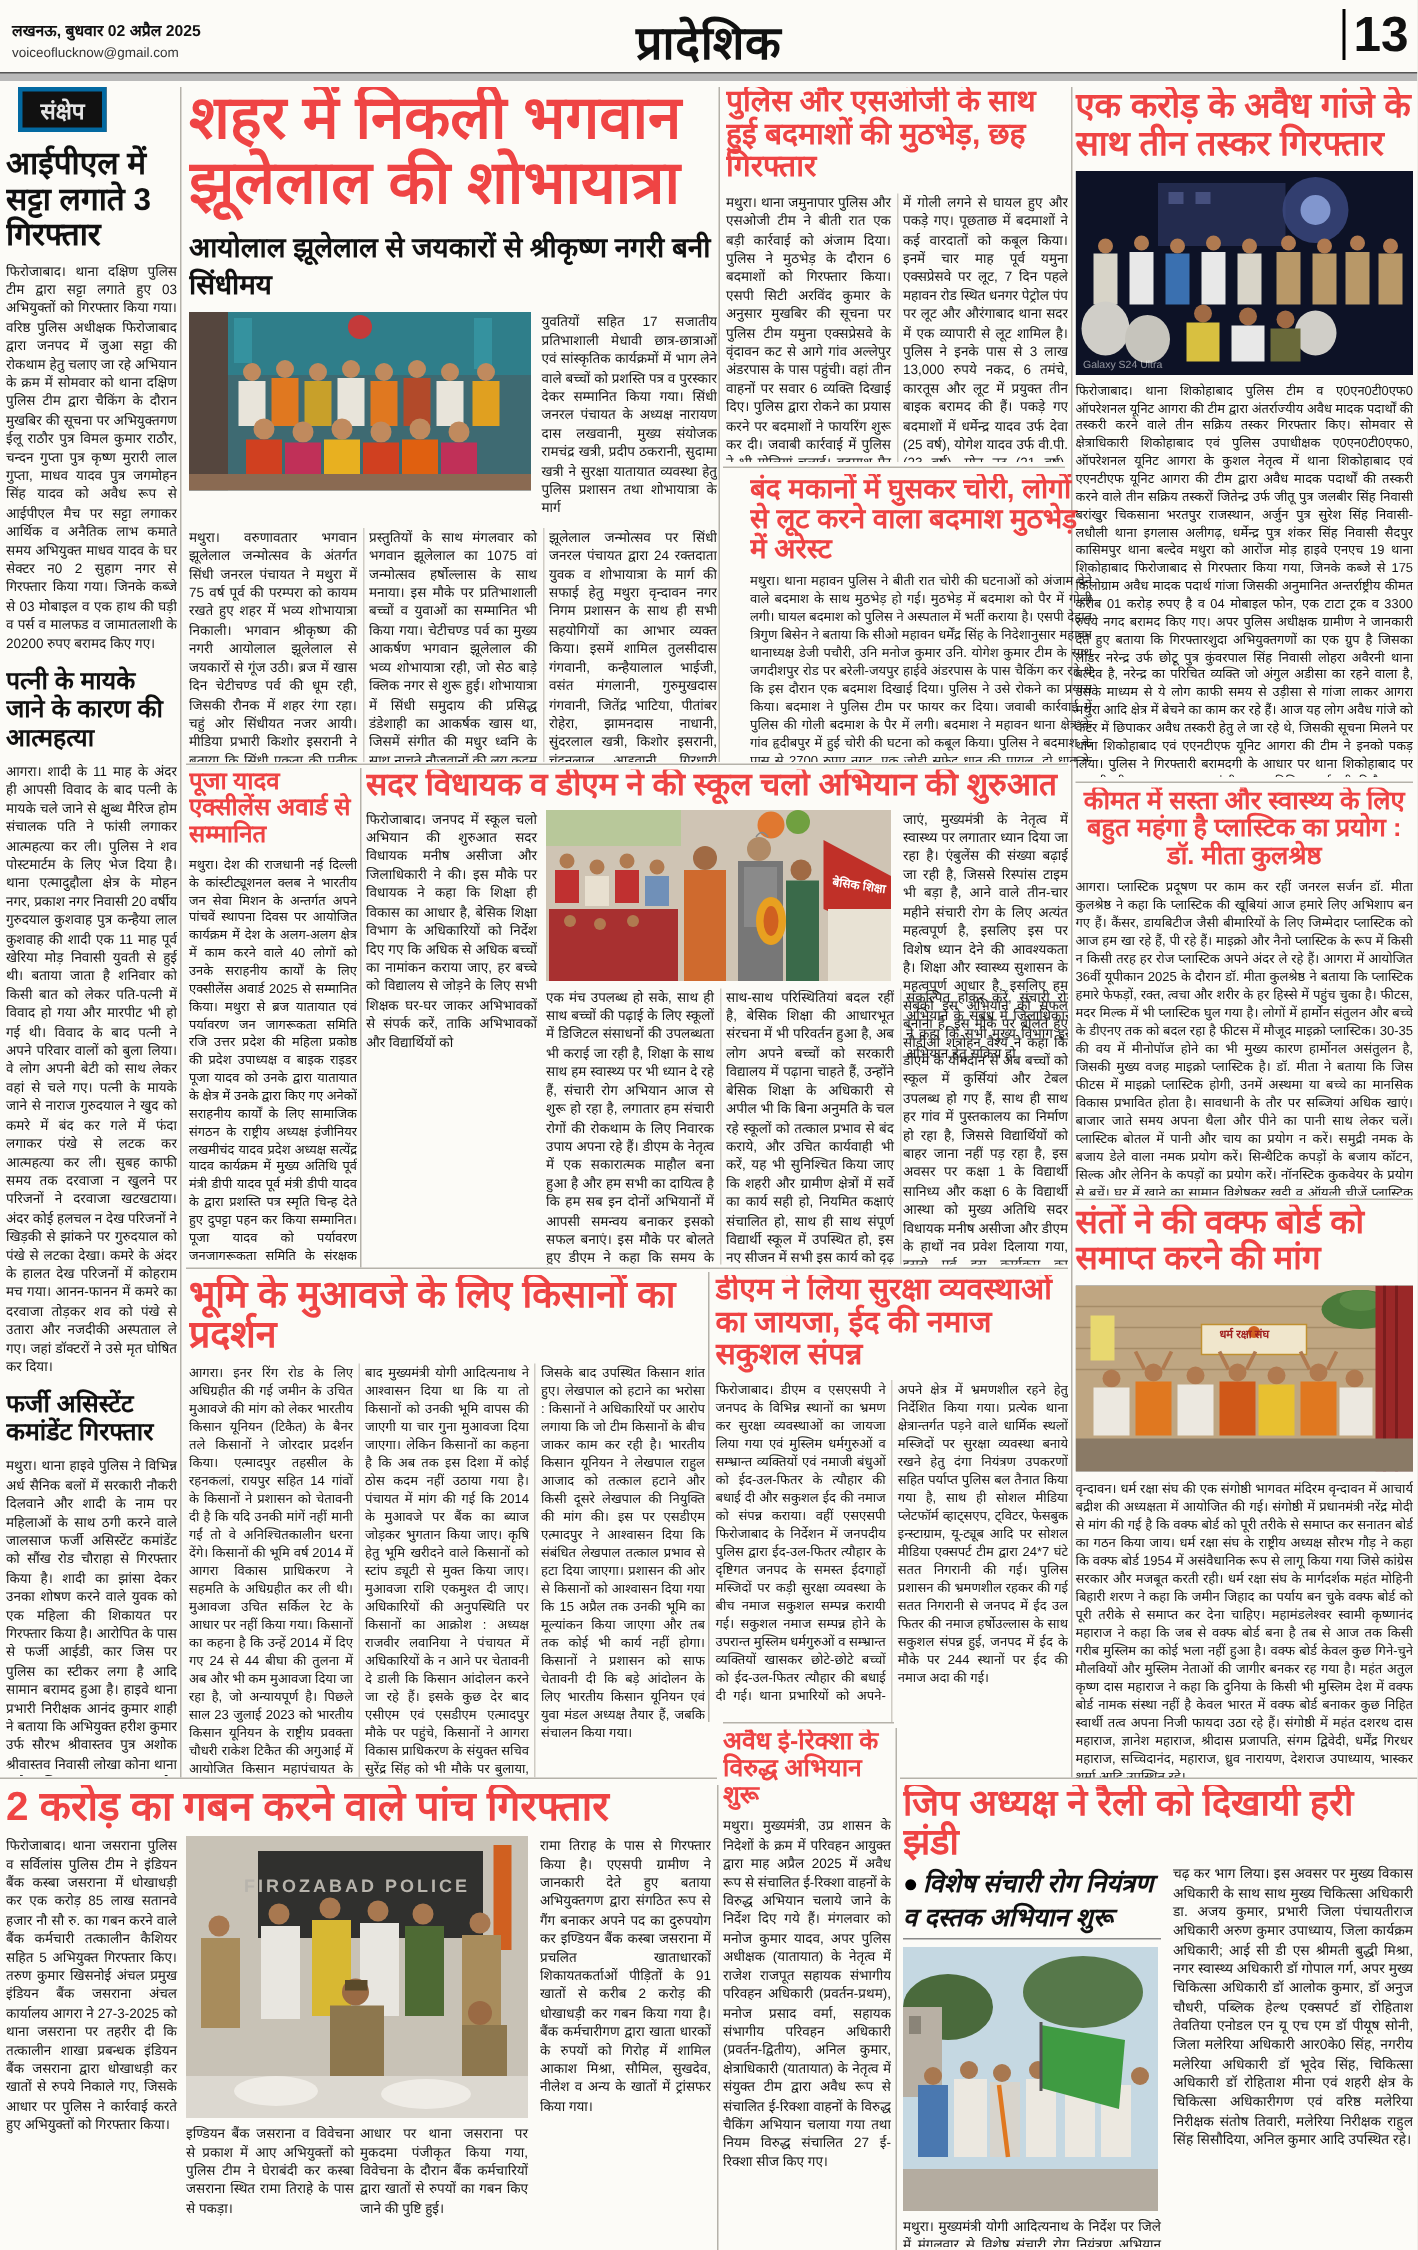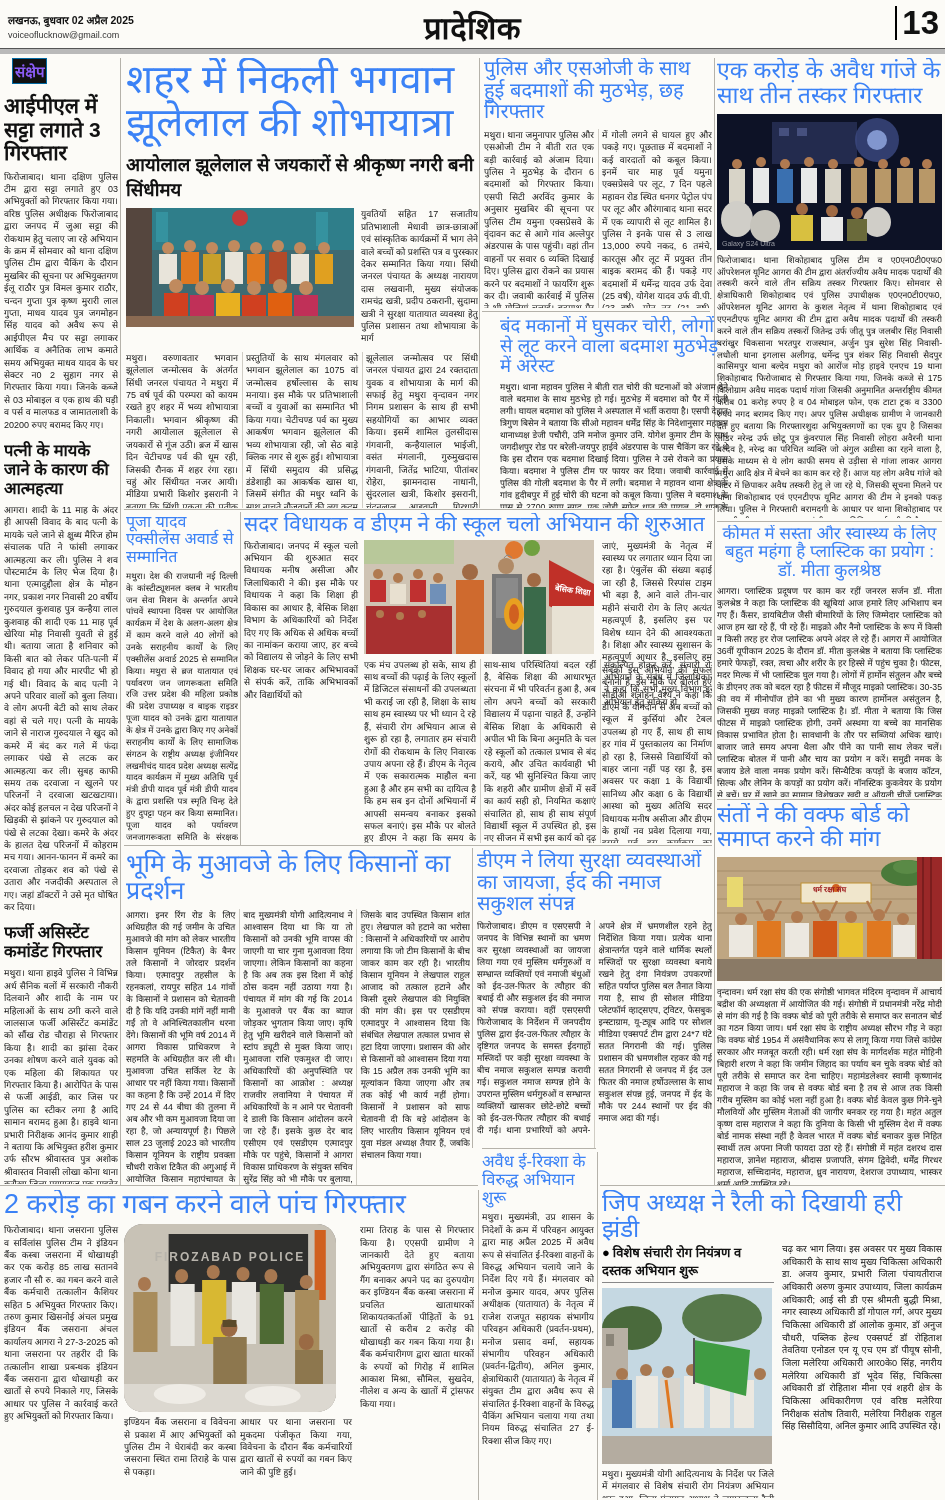--- a/index.html
+++ b/index.html
@@ -16,33 +16,33 @@
               font-size:31px; font-weight:900; letter-spacing:.5px; }
   .masthead { position:absolute; right:6px; top:4px; display:flex; align-items:center; }
   .masthead .nm  { font-size:29px; font-weight:900; }
   .masthead .bar { width:2px; height:34px; background:#000; margin:0 5px; }
   .masthead .pg  { font-size:33px; font-weight:900; }
   .hdr-rule { position:absolute; left:0; top:48px; width:945px; height:6px;
               background:#b9b9b9; border-top:1px solid #555; }
 
   
   .art  { position:absolute; overflow:hidden; }
-  .hl   { font-weight:400; color:#3b82f6; line-height:1.08; }
+  .hl   { font-weight:700; color:#ef4444; line-height:1.08; }
   .bd   { font-size:9px; line-height:1.38; text-align:justify; color:#161616; }
   .c2   { column-count:2; column-gap:8px; column-rule:1px solid #cfccc4; }
   .c3   { column-count:3; column-gap:8px; column-rule:1px solid #cfccc4; }
   .vr   { position:absolute; width:1px; background:#b5b2aa; }
   .hr   { position:absolute; height:1px; background:#b5b2aa; }
   .photo { position:relative; background:#777; overflow:hidden; }
   .photo svg { display:block; width:100%; height:100%; }
   .ph-txt { position:absolute; font-weight:bold; }
 
   
-  .brf-title { display:inline-block; background:#111; color:#8b5cf6; font-size:15px;
-               font-weight:bold; padding:2px 2px; border:1px solid #0369a1; margin:2px 0 8px 8px; }
+  .brf-title { display:inline-block; background:#111; color:#e5e5e5; font-size:15px;
+               font-weight:bold; padding:2px 12px; border:3px solid #0369a1; margin:2px 0 8px 8px; }
   .brf-h1 { font-size:21px; font-weight:900; line-height:1.12; margin:2px 0 6px; }
   .brf-h  { font-size:16.5px; font-weight:900; line-height:1.15; margin:10px 0 6px; }
 
   
   .jh-hl { font-size:40px; }
   .jh-sub { font-size:18.5px; font-weight:900; margin-top:7px; }
   .jh-row { display:flex; margin-top:7px; }
   .jh-photo { width:228px; height:119px; flex:none; }
   .jh-side { width:118px; margin-left:7px; }
   .jh-bd { margin-top:7px; height:196px; }
@@ -64,33 +64,33 @@
   .sc-side { width:118px; margin-left:6px; }
   .sc-bd2 { margin-top:5px; height:192px; }
 
   .bh-hl { font-size:25px; margin-bottom:5px; }
   .ei-hl { font-size:20px; margin-bottom:5px; }
 
   .gb-hl { font-size:27px; margin-bottom:5px; white-space:nowrap; }
   .gb-row { display:flex; }
   .gb-c1 { width:114px; flex:none; margin-right:6px; }
   .gb-mid { width:230px; flex:none; }
-  .gb-photo { width:212px; height:188px;border-radius:19px; }
+  .gb-photo { width:228px; height:188px; }
   .gb-caps { display:flex; margin-top:4px; }
   .gb-caps .bd { width:112px; }
   .gb-caps .bd + .bd { margin-left:4px; }
   .gb-c3 { width:118px; margin-left:6px; }
 
   .er-hl { font-size:16.5px; margin-bottom:5px; }
 
   .jp-hl { font-size:24px; margin-bottom:1px; }
   .jp-wrap { display:flex; }
   .jp-left { width:172px; flex:none; }
-  .jp-kick { font-size:13px; font-weight:900; border-bottom:1px solid #888;
-             padding-bottom:3px; margin-bottom:5px; }
+  .jp-kick { font-size:17px; font-weight:900; border-bottom:1px solid #888;
+             padding-bottom:3px; margin-bottom:5px;font-style:italic; }
   .jp-kick .dot { color:#000; margin-right:3px; }
   .jp-photo { width:170px; height:176px; }
   .jp-cap { margin-top:4px; }
   .jp-side { width:162px; margin-left:8px; }
 </style>
 </head>
 <body>
 
 <div class="page">
 

